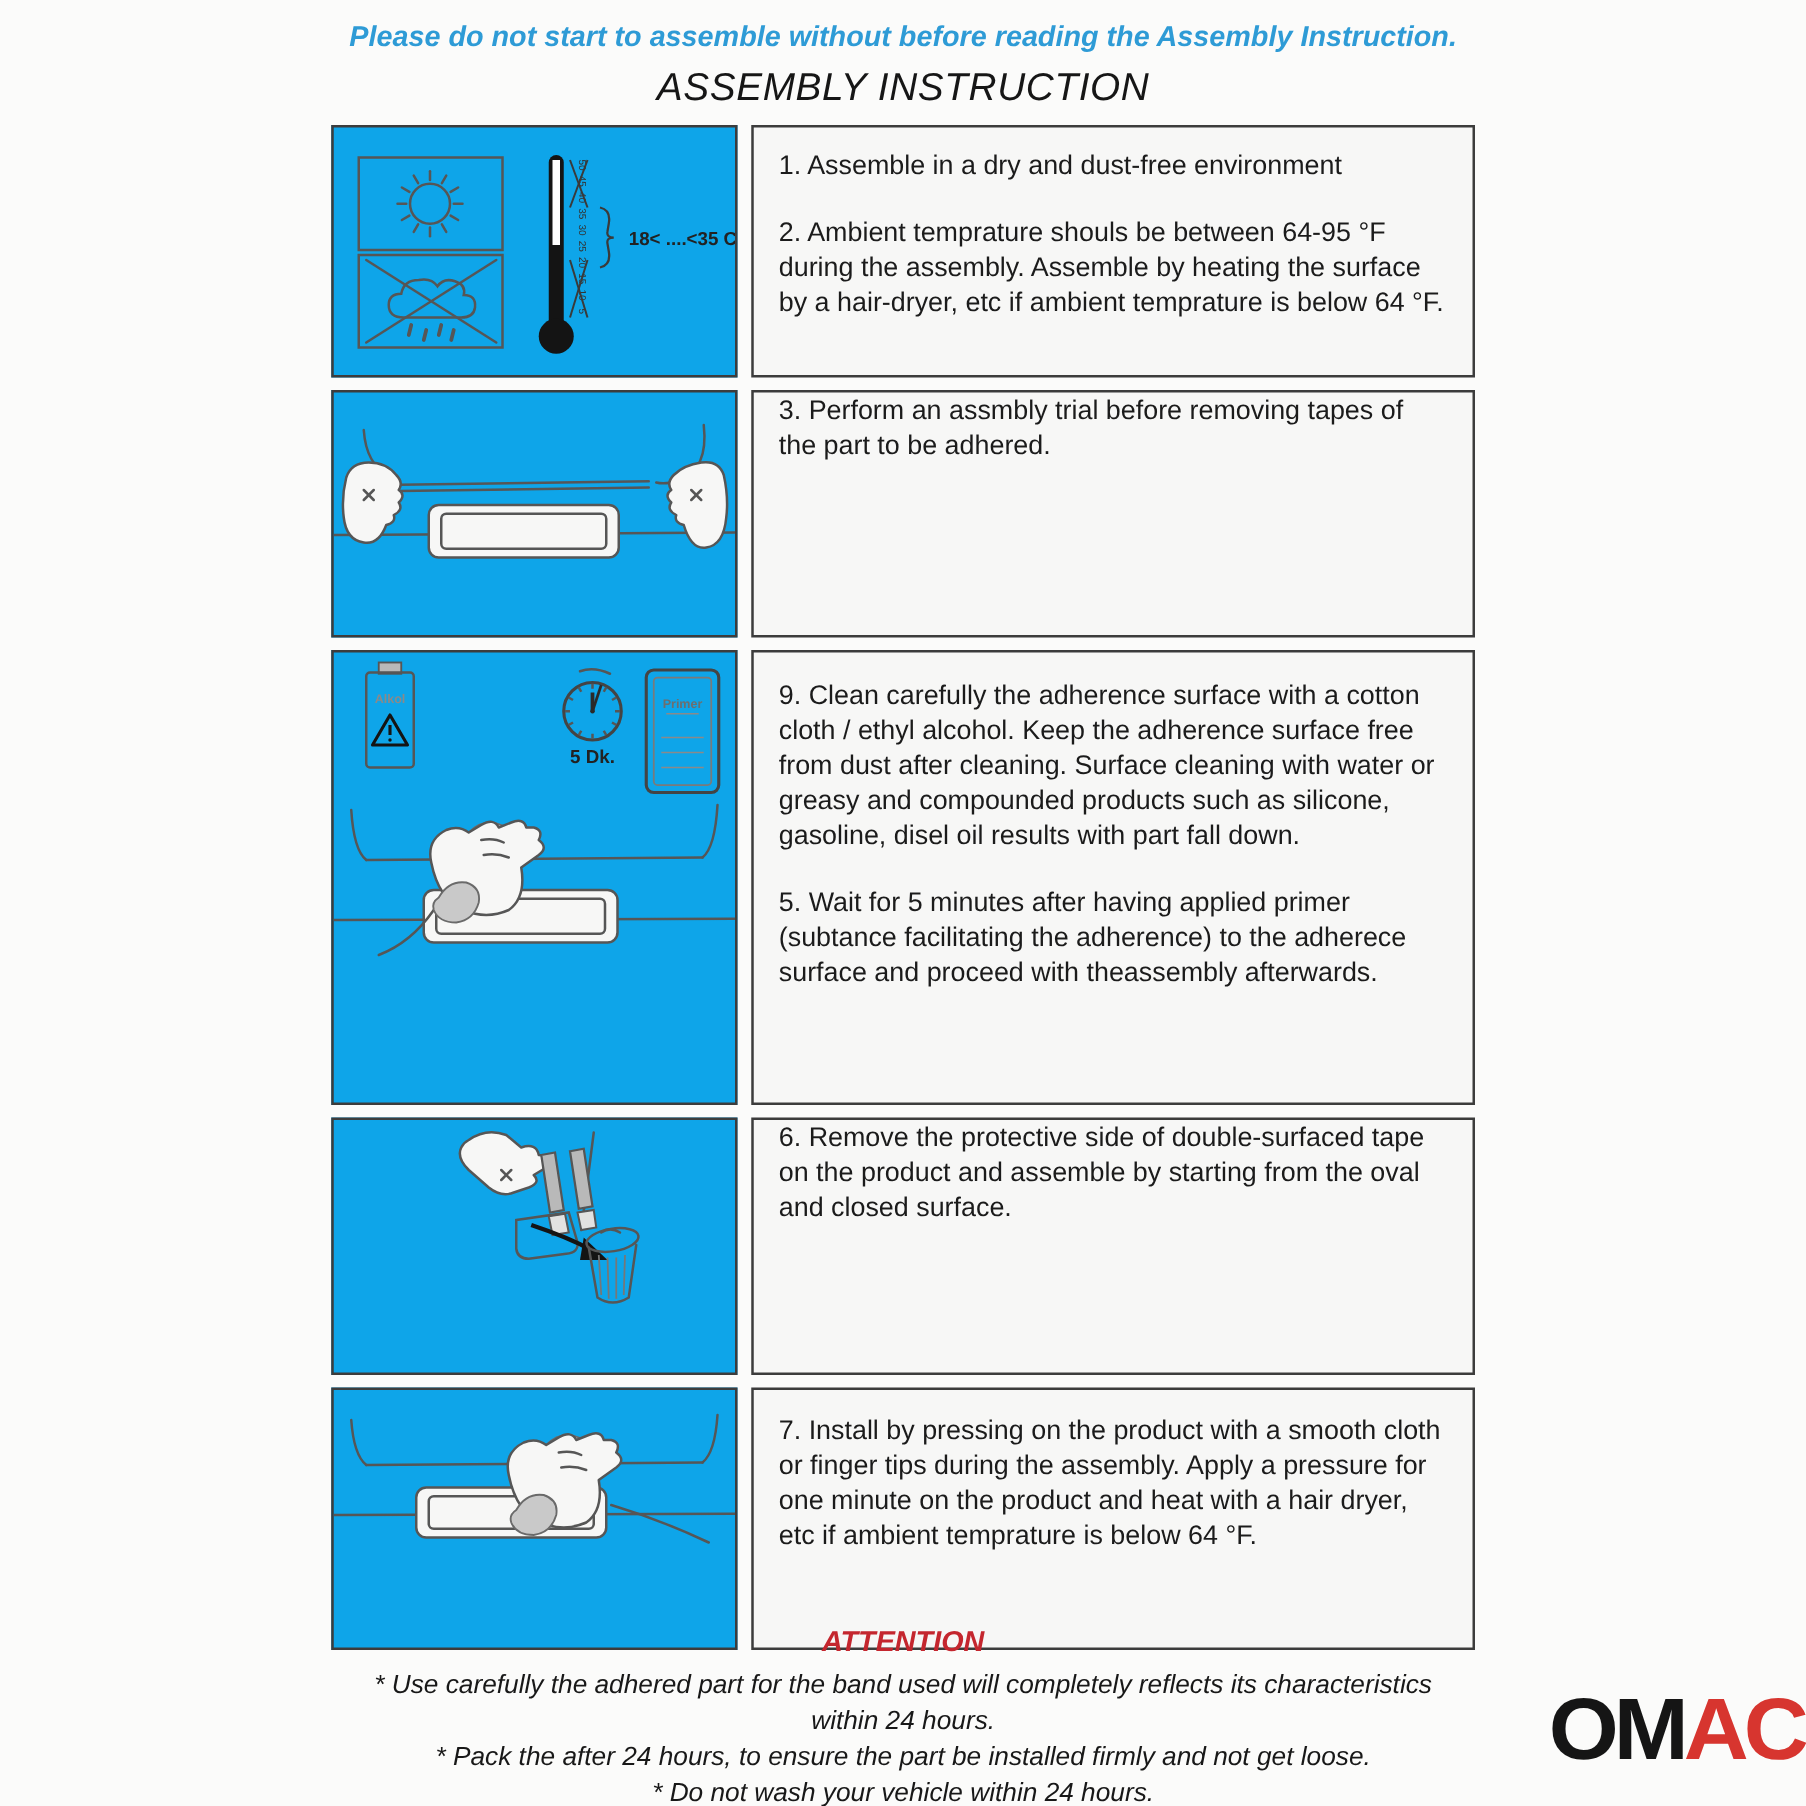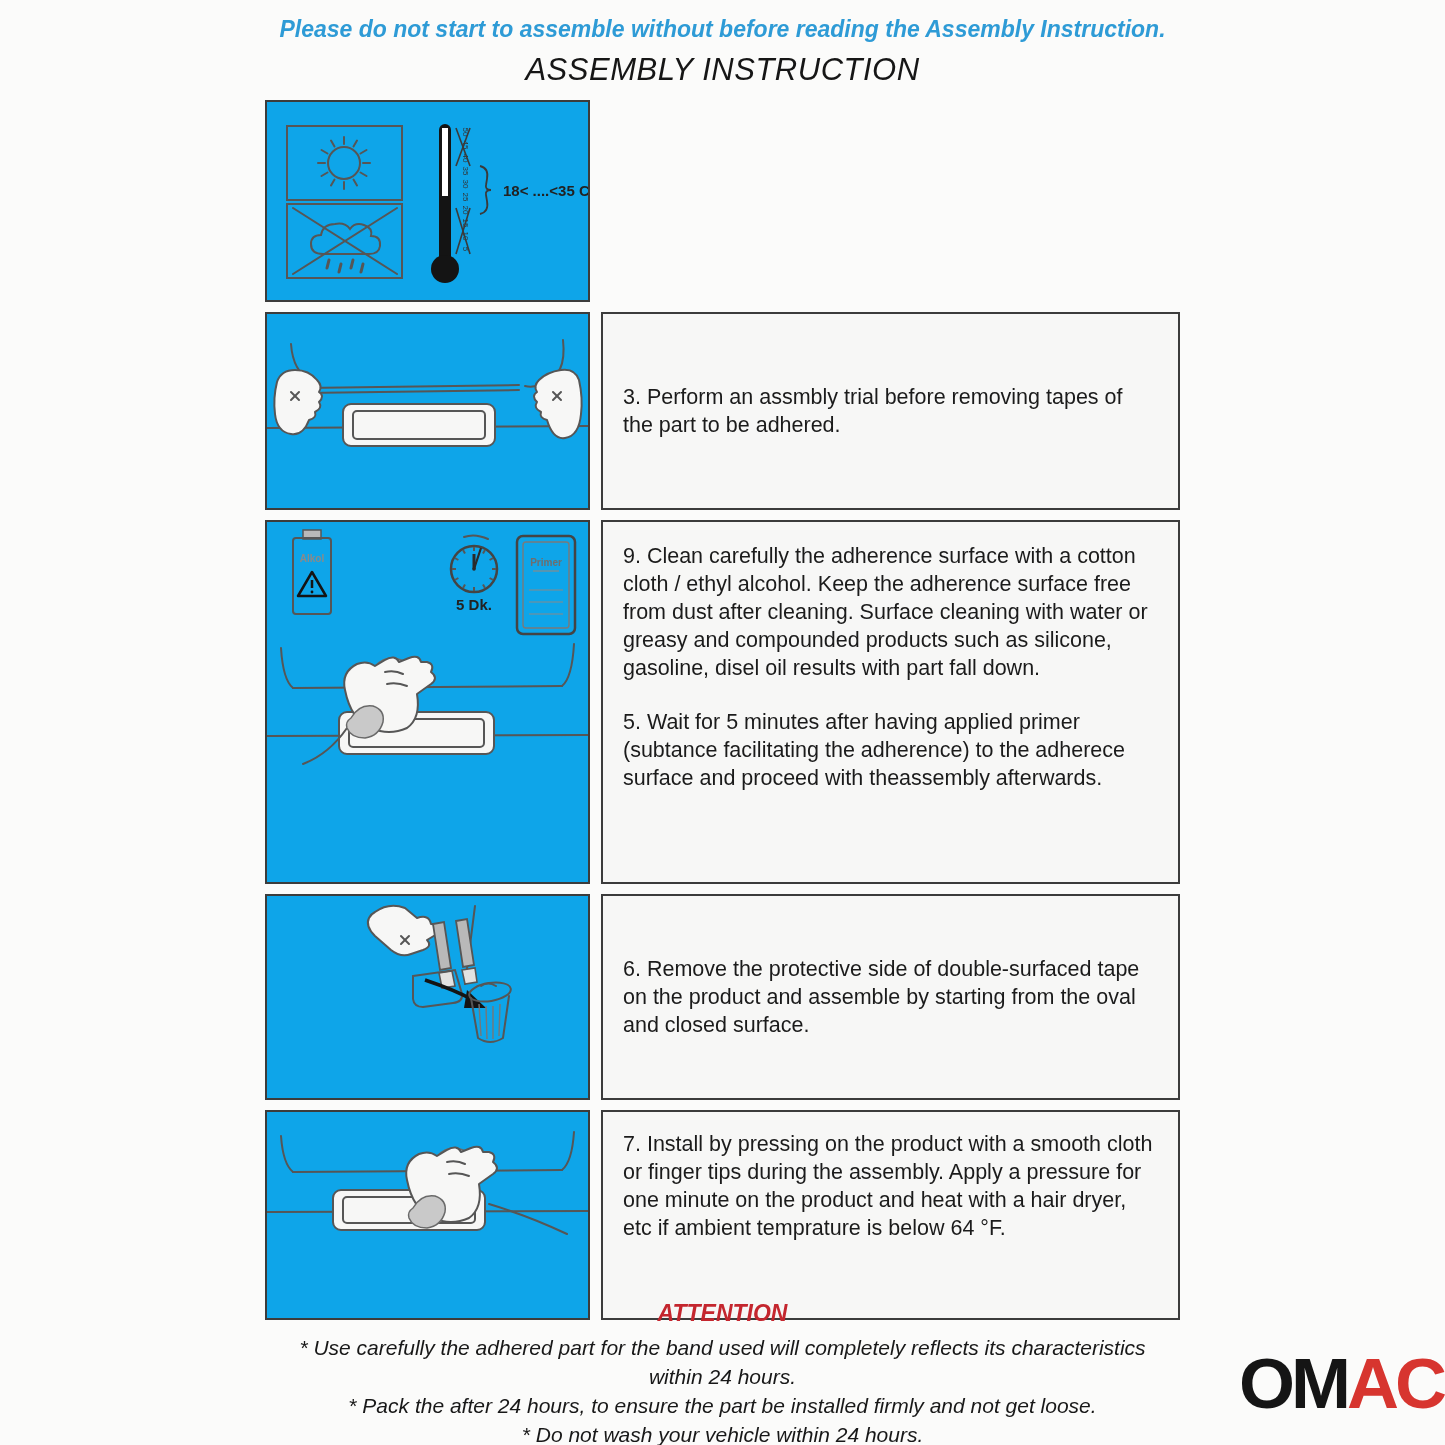--- a/index.html
+++ b/index.html
@@ -26,21 +26,21 @@
     border:2px solid #3c3c3c;background:#0ea5e9;overflow:hidden;
   }
   .illus svg{display:block;}
   .tbox{
     flex:1;box-sizing:border-box;border:2px solid #3c3c3c;background:#f7f7f6;
     font-size:21.5px;line-height:28px;padding:16px 20px 10px 20px;color:#1b1b1b;
   }
   .tbox p{margin:0 0 26px 0;}
   .tbox p:last-child{margin-bottom:0;}
   .h1{height:202px}.h2{height:198px}.h3{height:364px}.h4{height:206px}.h5{height:210px}
-  .vcenter{display:flex;flex-direction:column;justify-content:center;padding-top:0;padding-bottom:0;}
+  .vcenter{display:flex;flex-direction:column;padding-top:0;padding-bottom:0;}
   .attention{
     position:absolute;top:1300px;left:0;right:0;margin:0 auto;width:860px;
     text-align:center;font-style:italic;
   }
   .attention-heading{font-size:23px;font-weight:bold;margin:0 0 6px 0;}
   .attention p.note{font-size:21px;line-height:29px;margin:0;color:#181818;}
   .logo{
     position:absolute;top:1348px;right:2px;
     font-size:72px;font-weight:bold;letter-spacing:-4px;line-height:1;
     transform:scaleY(.97);
@@ -113,20 +113,24 @@
           <g stroke="#3a3a3a" stroke-width="1.6">
             <line x1="189" y1="26" x2="203" y2="64"></line>
               <line x1="203" y1="26" x2="189" y2="64"></line>
             <line x1="189" y1="106" x2="203" y2="152"></line>
               <line x1="203" y1="106" x2="189" y2="152"></line>
           </g>
           <path d="M213,64 Q222,66 220,77 L219,83 Q218,88 224,88 Q218,88 219,93 L220,99 Q222,110 213,112" stroke="#3a3a3a" stroke-width="1.8" fill="none"></path>
           <text x="236" y="94" font-size="15" font-weight="bold" fill="#222">18&lt; ....&lt;35 C</text>
         </g>
       </svg>
+    </div>
+    <div class="tbox h1">
+      <p>1. Assemble in a dry and dust-free environment</p>
+      <p>2. Ambient temprature shouls be between 64-95 °F during the assembly. Assemble by heating the surface by a hair-dryer, etc if ambient temprature is below 64 °F.</p>
     </div>
   </div>
 
   <div class="row">
     <div class="illus h2">
       <svg width="321" height="194" viewBox="0 0 321 194">
         <line class="ln" x1="0" y1="114" x2="321" y2="112"></line>
         <path class="ln" d="M24,30 Q26,58 44,66"></path>
         <path class="ln" d="M296,26 Q300,62 276,70 Q266,74 258,72"></path>
         <line class="ln" x1="38" y1="74" x2="252" y2="71"></line>

